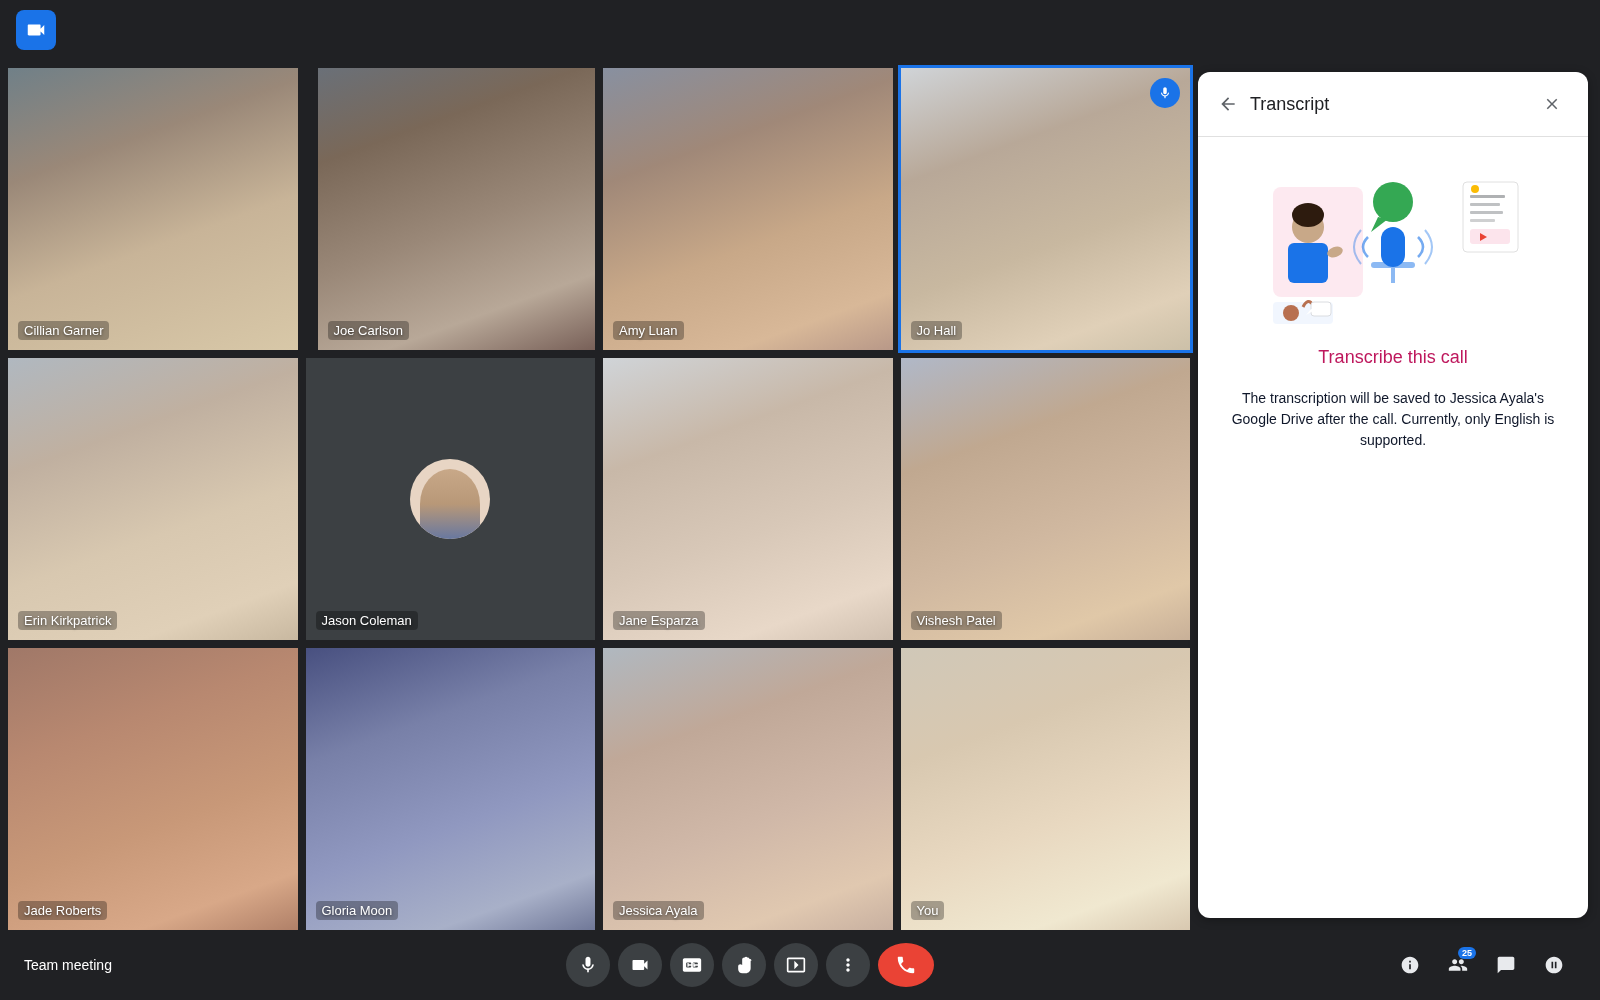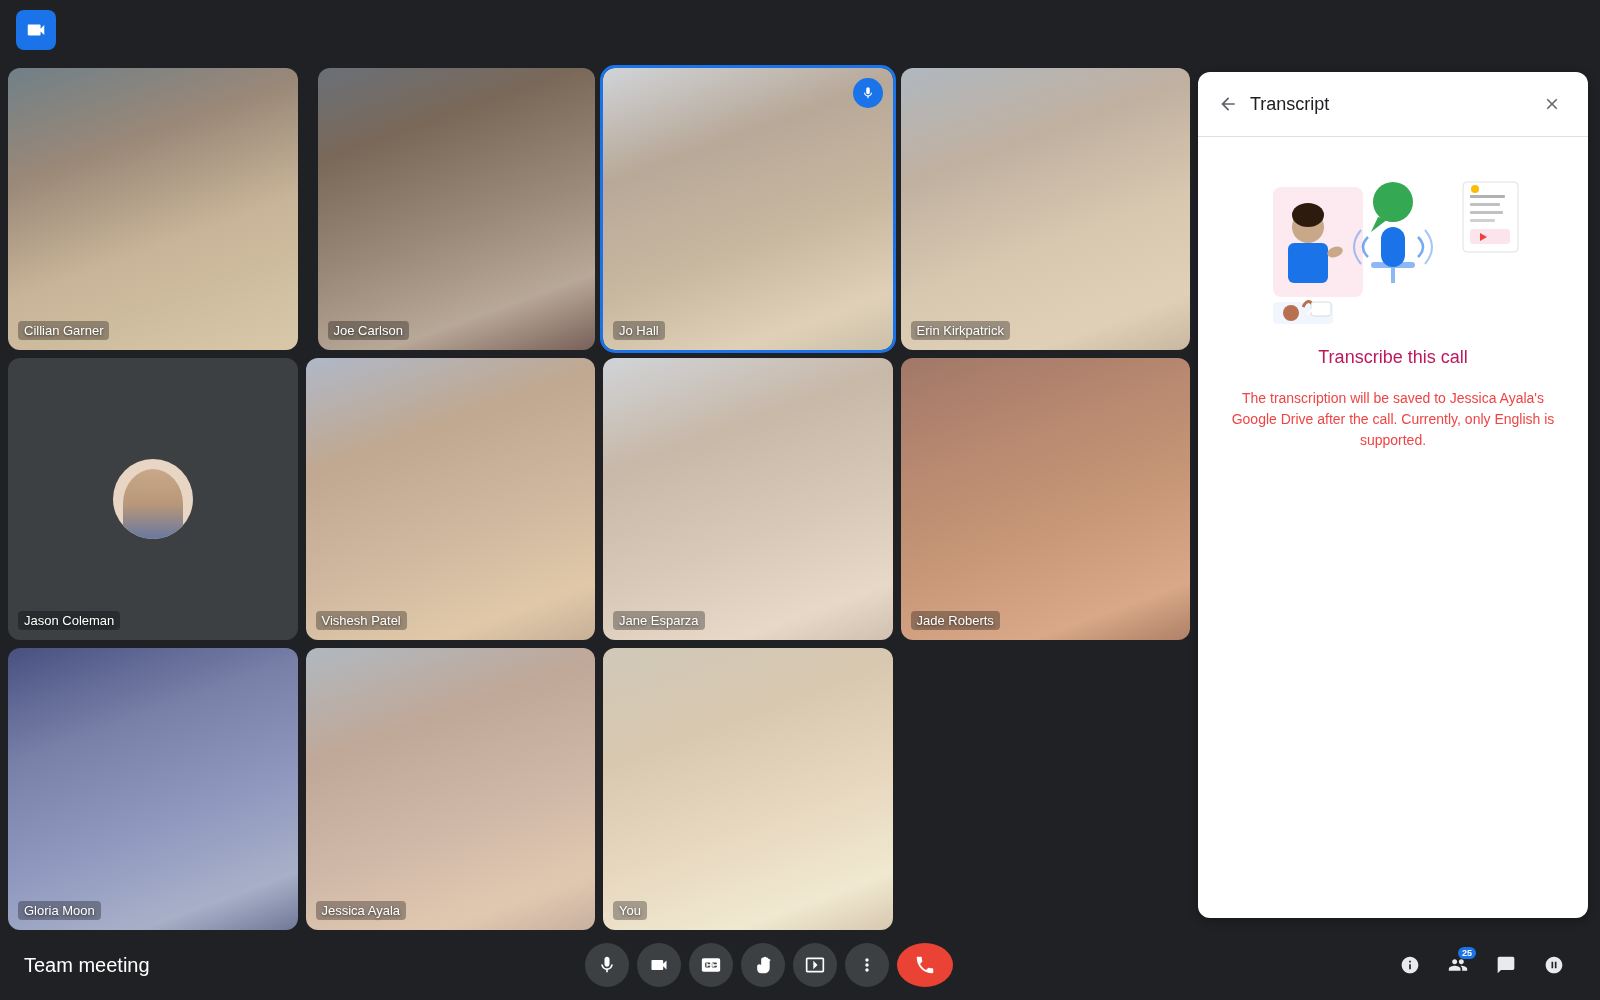--- a/index.html
+++ b/index.html
@@ -46,21 +46,21 @@
       padding: 8px 8px 0 8px;
     }
     .video-grid {
       display: grid;
       grid-template-columns: repeat(4, 1fr);
       grid-template-rows: repeat(3, 1fr);
       gap: 8px;
       flex: 1;
     }
     .video-tile {
-      border-radius: 12px;
+      border-radius: 0;
       overflow: hidden;
       position: relative;
       background: #3c4043;
     }
     .video-tile.active-speaker {
       outline: 3px solid #1a73e8;
     }
     .video-tile-name {
       position: absolute;
       bottom: 10px;
@@ -96,21 +96,21 @@
     .bottom-bar {
       height: 70px;
       background: #202124;
       display: flex;
       align-items: center;
       justify-content: space-between;
       padding: 0 24px;
     }
     .meeting-name {
       color: white;
-      font-size: 20px;
+      font-size: 14px;
       font-weight: 400;
     }
     .controls {
       display: flex;
       align-items: center;
       gap: 8px;
     }
     .ctrl-btn {
       width: 44px;
       height: 44px;
@@ -226,21 +226,21 @@
       position: relative;
     }
     .transcript-heading {
       font-size: 18px;
       font-weight: 500;
       color: #be185d;
       text-align: center;
     }
     .transcript-desc {
       font-size: 14px;
-      color: #ef4444;
+      color: #0f172a;
       text-align: center;
       line-height: 1.5;
     }
     .stop-btn {
       background: #1a73e8;
       color: white;
       border: none;
       border-radius: 24px;
       padding: 12px 28px;
       font-size: 15px;
@@ -274,20 +274,24 @@
       <div class="video-tile" style="background: linear-gradient(180deg, #8a9090 0%, #b8a888 40%, #d4c4a8 100%);">
         <div style="width:100%;height:100%;background:linear-gradient(160deg,#708088 0%,#9a8878 30%,#c8b498 60%,#d8c8a8 100%);"></div>
         <div class="video-tile-name">Cillian Garner</div>
       </div>
 
       <div class="video-tile" style="background: linear-gradient(180deg, #5a6068 0%, #7a6858 40%, #9a8878 100%); margin-left: 12px;">
         <div style="width:100%;height:100%;background:linear-gradient(160deg,#6a7078 0%,#7a6858 25%,#9a8878 55%,#b8a898 80%,#786058 100%);"></div>
         <div class="video-tile-name">Joe Carlson</div>
       </div>
 
+      <div class="video-tile" style="background:linear-gradient(180deg,#788090 0%,#a89080 40%,#c8a888 100%);">
+        <div style="width:100%;height:100%;background:linear-gradient(160deg,#8890a0 0%,#a08878 30%,#c8a888 60%,#d8b898 85%,#b89888 100%);"></div>
+        <div class="video-tile-name">Amy Luan</div>
+      </div>
 
       <div class="video-tile active-speaker" style="background:linear-gradient(180deg,#c8ccd0 0%,#b8a898 40%,#d8c8b0 100%);">
         <div style="width:100%;height:100%;background:linear-gradient(160deg,#d0d4d8 0%,#b8a898 30%,#c8b8a0 60%,#e0d0b8 85%,#ccc0a8 100%);"></div>
         <div class="mic-active-badge">
           <svg width="14" height="14" viewBox="0 0 24 24" fill="white">
             <path d="M12 14c1.66 0 3-1.34 3-3V5c0-1.66-1.34-3-3-3S9 3.34 9 5v6c0 1.66 1.34 3 3 3zm5.91-3c-.49 0-.9.36-.98.85C16.52 14.2 14.47 16 12 16s-4.52-1.8-4.93-4.15c-.08-.49-.49-.85-.98-.85-.61 0-1.09.54-1 1.14.49 3 2.89 5.35 5.91 5.78V20c0 .55.45 1 1 1s1-.45 1-1v-2.08c3.02-.43 5.42-2.78 5.91-5.78.1-.6-.39-1.14-1-1.14z"></path>
           </svg>
         </div>
         <div class="video-tile-name">Jo Hall</div>
       </div>
@@ -299,28 +303,28 @@
 
       <div class="video-tile avatar-tile" style="background:#3c4043;">
         <div style="width:100%;height:100%;display:flex;align-items:center;justify-content:center;">
           <div style="width:80px;height:80px;border-radius:50%;background:#e8d5c4;overflow:hidden;display:flex;align-items:flex-end;justify-content:center;">
             <div style="width:60px;height:70px;background:linear-gradient(180deg,#c8a888 0%,#b89878 50%,#6878a0 100%);border-radius:50% 50% 0 0;"></div>
           </div>
         </div>
         <div class="video-tile-name">Jason Coleman</div>
       </div>
 
+      <div class="video-tile" style="background:linear-gradient(180deg,#c8ccd0 0%,#d0c0b0 40%,#e8d8c8 100%);">
+        <div style="width:100%;height:100%;background:linear-gradient(160deg,#d0d4d8 0%,#c8b8a8 30%,#d8c8b8 60%,#e8d8c8 85%,#d0c0b0 100%);"></div>
+        <div class="video-tile-name">Jane Esparza</div>
+      </div>
+
       <div class="video-tile" style="background:linear-gradient(180deg,#a0a8b8 0%,#b0a090 40%,#c8b8a0 100%);">
         <div style="width:100%;height:100%;background:linear-gradient(160deg,#b0b8c8 0%,#c0a890 30%,#d0b8a0 60%,#e0c8a8 85%,#c8b098 100%);"></div>
         <div class="video-tile-name">Vishesh Patel</div>
-      </div>
-
-      <div class="video-tile" style="background:linear-gradient(180deg,#c8ccd0 0%,#d0c0b0 40%,#e8d8c8 100%);">
-        <div style="width:100%;height:100%;background:linear-gradient(160deg,#d0d4d8 0%,#c8b8a8 30%,#d8c8b8 60%,#e8d8c8 85%,#d0c0b0 100%);"></div>
-        <div class="video-tile-name">Jane Esparza</div>
       </div>
 
       <div class="video-tile" style="background:linear-gradient(180deg,#906858 0%,#b08068 40%,#c89878 100%);">
         <div style="width:100%;height:100%;background:linear-gradient(160deg,#a07868 0%,#b88870 30%,#c89878 60%,#d8a888 85%,#b08068 100%);"></div>
         <div class="video-tile-name">Jade Roberts</div>
       </div>
 
       <div class="video-tile" style="background:linear-gradient(180deg,#404870 0%,#687098 40%,#8890b8 100%);">
         <div style="width:100%;height:100%;background:linear-gradient(160deg,#485080 0%,#7880a8 30%,#9098c0 60%,#a8b0c8 85%,#707898 100%);"></div>
         <div class="video-tile-name">Gloria Moon</div>

